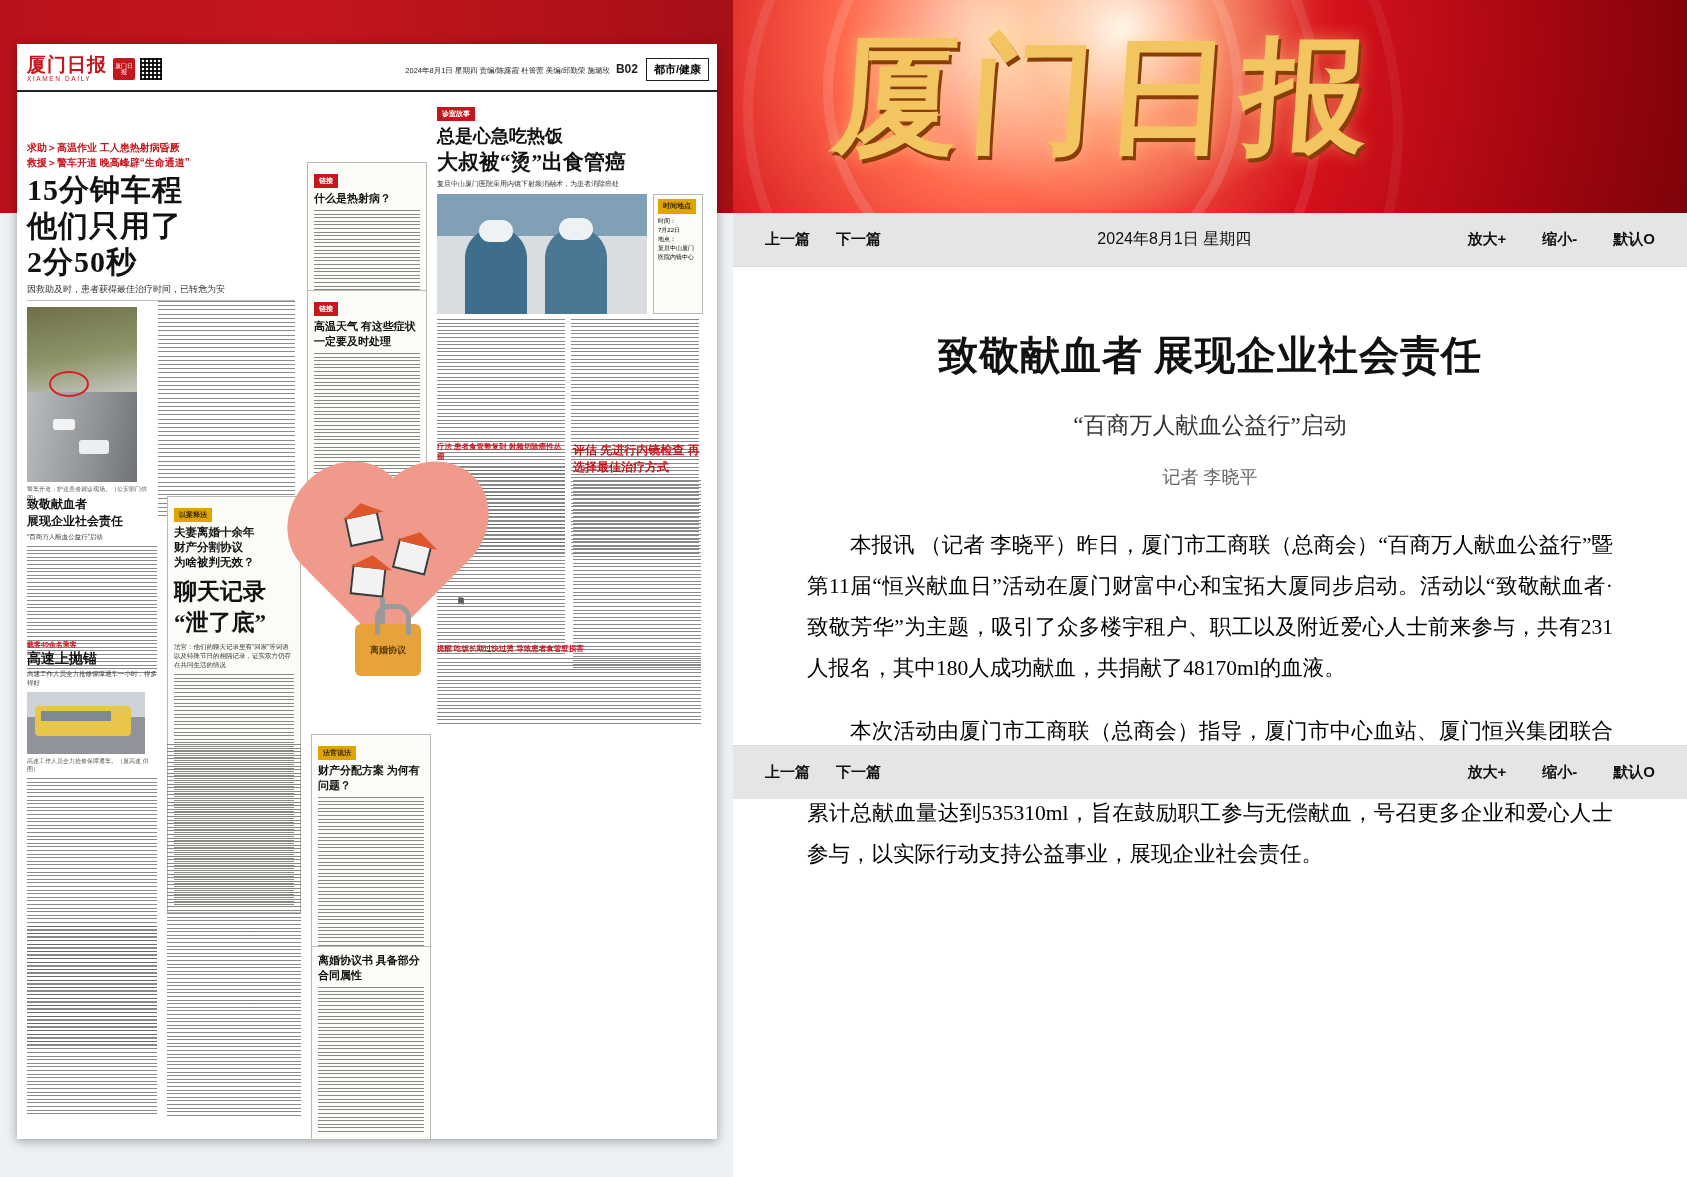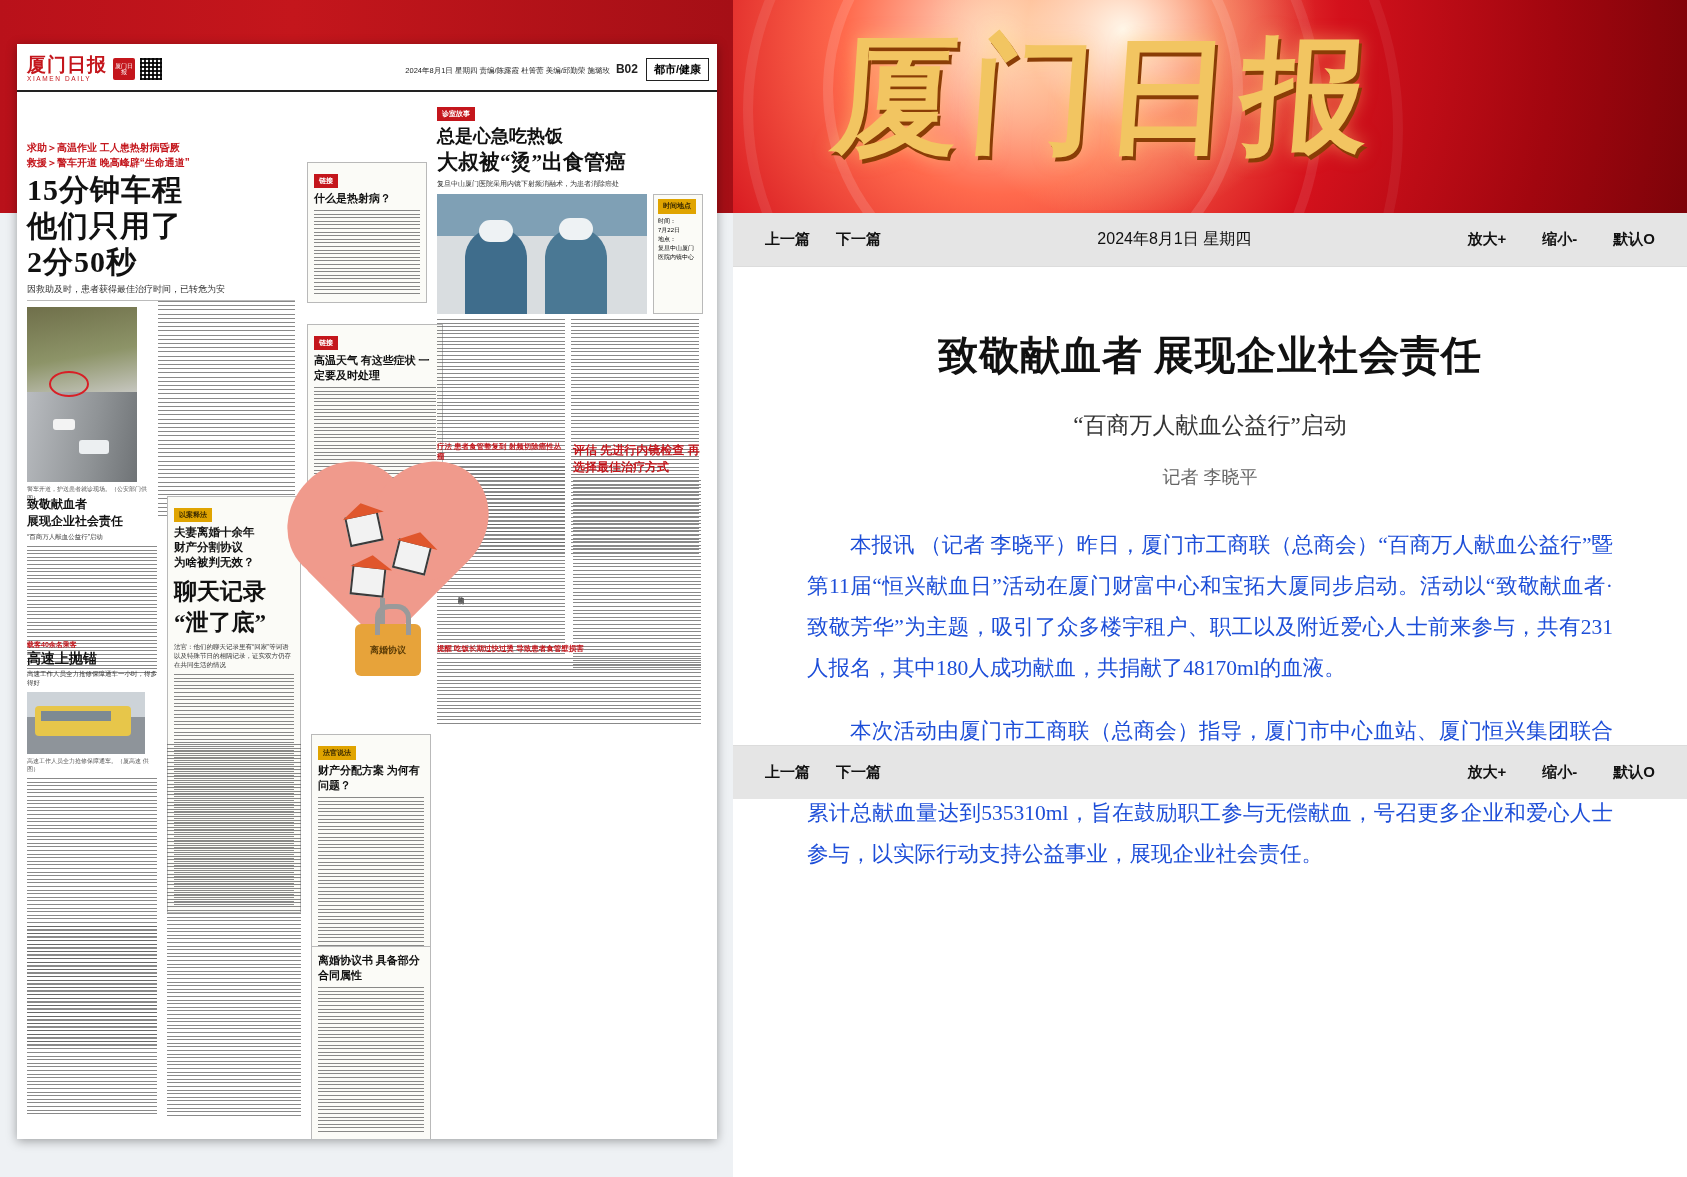--- a/index.html
+++ b/index.html
@@ -188,21 +188,21 @@
     font-size:40px; text-align:center; color:#111; letter-spacing:1px;
   }
   .art-h2 {
     font-family:"Liberation Serif", serif;
     font-size:23px; text-align:center; color:#333; margin-top:22px;
   }
   .art-byline { text-align:center; font-size:18px; color:#666; margin-top:24px; }
   .art-body { margin-top:36px; }
   .art-body p {
     font-family:"Liberation Serif", serif;
-    font-size:21.5px; line-height:41px; color:#1d4ed8; text-align:justify;
+    font-size:21.5px; line-height:41px; color:#000000; text-align:justify;
     text-indent:2em; margin:0 0 22px 0;
   }
 </style>
 </head>
 <body>
 
 <div class="page">
 
   <div class="left">
     <div class="left-redband"></div>
@@ -241,21 +241,21 @@
           </div>
           <div class="tx tx-lines" style="width:146px;height:215px;"></div>
         </div>
       </div>
 
       <div class="colbox box" style="left:290px; top:118px; width:120px; padding:6px;">
         <span class="tag">链接</span>
         <h4>什么是热射病？</h4>
         <div class="tx tx-lines sm" style="height:86px;"></div>
       </div>
-      <div class="colbox box" style="left:290px; top:246px; width:136px; padding:6px;margin-top:34px;">
+      <div class="colbox box" style="left:290px; top:246px; width:120px; padding:6px;">
         <span class="tag">链接</span>
         <h4>高温天气 有这些症状 一定要及时处理</h4>
         <div class="tx tx-lines sm" style="height:176px;"></div>
       </div>
 
       <div class="colbox" style="left:420px; top:58px; width:266px;">
         <span class="tag">诊室故事</span>
         <div class="hl" style="font-size:18px;">总是心急吃热饭</div>
         <div class="hl" style="font-size:21px;">大叔被“烫”出食管癌</div>
         <div style="font-size:7px;color:#333;margin:3px 0 5px;">复旦中山厦门医院采用内镜下射频消融术，为患者消除癌处</div>

